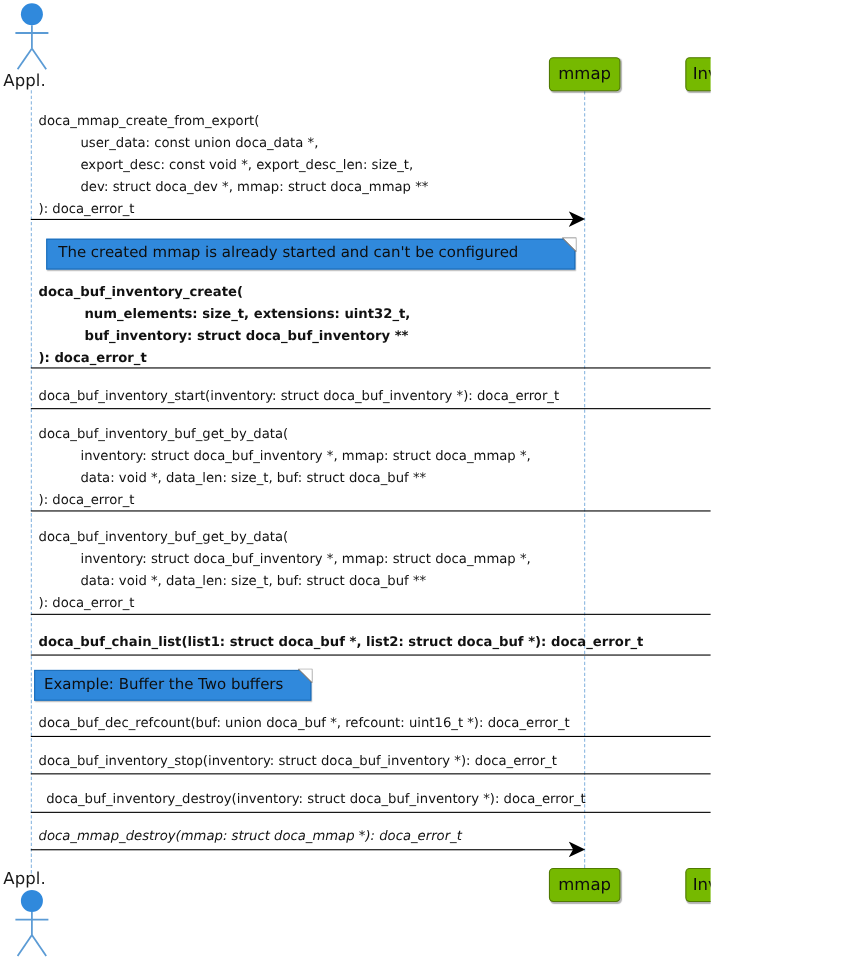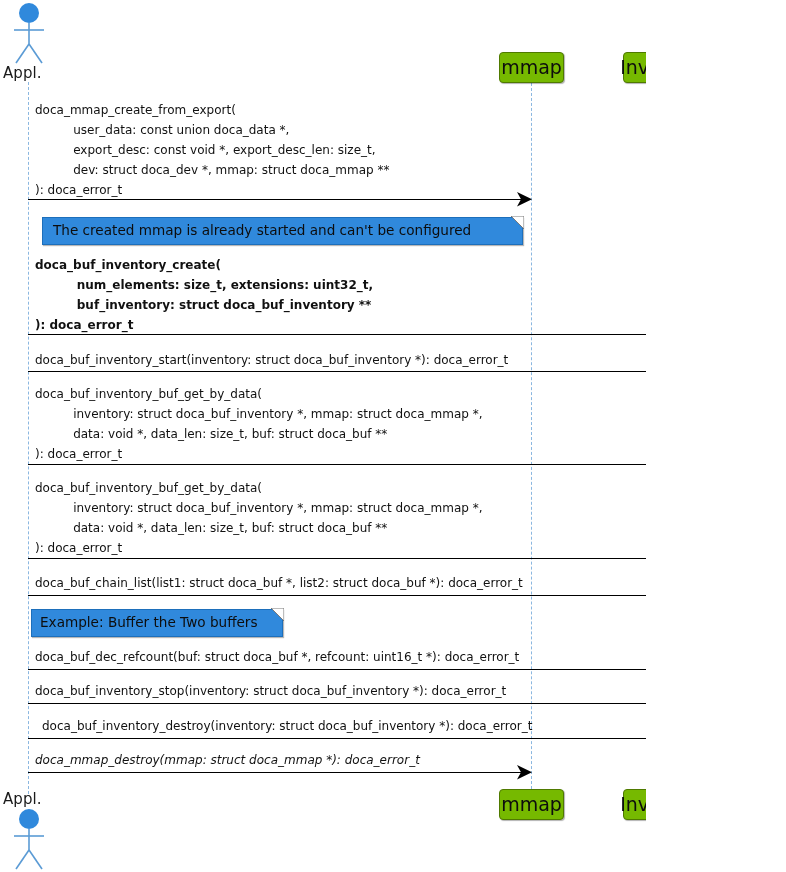--- a/index.html
+++ b/index.html
@@ -43,21 +43,21 @@
     background: #76b900;
     border: 1px solid #4f7a00;
     border-radius: 4px;
     box-sizing: border-box;
     display: flex;
     align-items: center;
     justify-content: center;
     box-shadow: 1px 1px 1px rgba(0,0,0,0.30);
   }
   .participant span {
-    font-size: 19px;
+    font-size: 15px;
     color: #0d0d0d;
     white-space: nowrap;
     line-height: 1;
   }
   
   .msg-text {
     position: absolute;
     font-size: 12px;
     line-height: 20px;
     color: #111111;
@@ -202,37 +202,37 @@
           inventory: struct doca_buf_inventory *, mmap: struct doca_mmap *,
           data: void *, data_len: size_t, buf: struct doca_buf **
 ): doca_error_t</div>
   <div class="msg-line" style="left:28px; top:558px; width:631px;"></div>
   <div class="arrow-head" style="left:651px; top:551px;">
     <svg width="16" height="15" viewBox="0 0 16 15">
         <path d="M0 0 L15 7.2 L0 14.4 L4 7.2 Z" fill="#000"></path>
       </svg>
   </div>
 
-  <div class="msg-text" style="left:35px; top:573px;">doca_buf_chain_list(list1: struct doca_buf *, list2: struct doca_buf *): doca_error_t</div>
+  <div class="msg-text" style="left:35px; top:573px;font-weight:bold;">doca_buf_chain_list(list1: struct doca_buf *, list2: struct doca_buf *): doca_error_t</div>
   <div class="msg-line" style="left:28px; top:595px; width:715px;"></div>
   <div class="arrow-head" style="left:735px; top:588px;">
     <svg width="16" height="15" viewBox="0 0 16 15">
         <path d="M0 0 L15 7.2 L0 14.4 L4 7.2 Z" fill="#000"></path>
       </svg>
   </div>
 
   <div class="note" style="left:31px; top:609px; width:252px; height:28px;"></div>
   <div class="note-fold" style="left:271px; top:608px;">
     <svg width="13" height="13" viewBox="0 0 13 13">
       <path d="M0 0 L13 13 L13 0 Z" fill="#ffffff" stroke="#7a7a7a" stroke-width="1"></path>
     </svg>
   </div>
   <div class="note-text" style="left:40px; top:616px;">Example: Buffer the Two buffers</div>
 
-  <div class="msg-text" style="left:35px; top:647px;">doca_buf_dec_refcount(buf: struct doca_buf *, refcount: uint16_t *): doca_error_t</div>
+  <div class="msg-text" style="left:35px; top:647px;">doca_buf_dec_refcount(buf: union doca_buf *, refcount: uint16_t *): doca_error_t</div>
   <div class="msg-line" style="left:28px; top:669px; width:715px;"></div>
   <div class="arrow-head" style="left:735px; top:662px;">
     <svg width="16" height="15" viewBox="0 0 16 15">
         <path d="M0 0 L15 7.2 L0 14.4 L4 7.2 Z" fill="#000"></path>
       </svg>
   </div>
 
   <div class="msg-text" style="left:35px; top:681px;">doca_buf_inventory_stop(inventory: struct doca_buf_inventory *): doca_error_t</div>
   <div class="msg-line" style="left:28px; top:703px; width:631px;"></div>
   <div class="arrow-head" style="left:651px; top:696px;">

